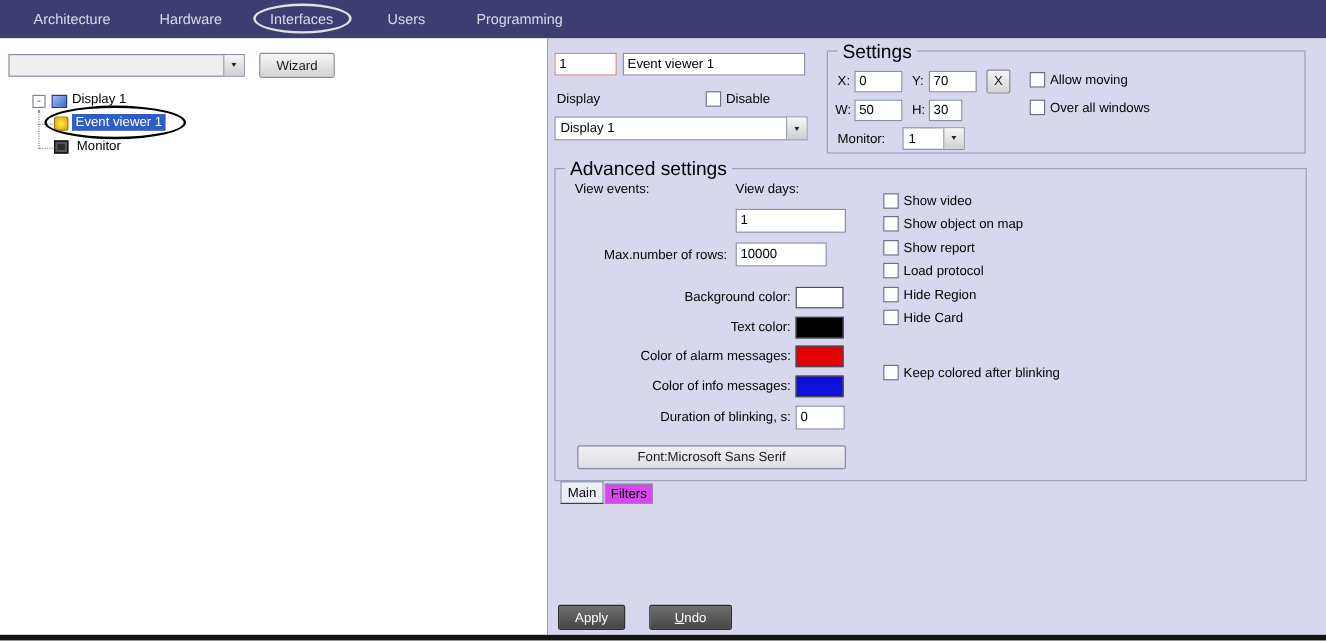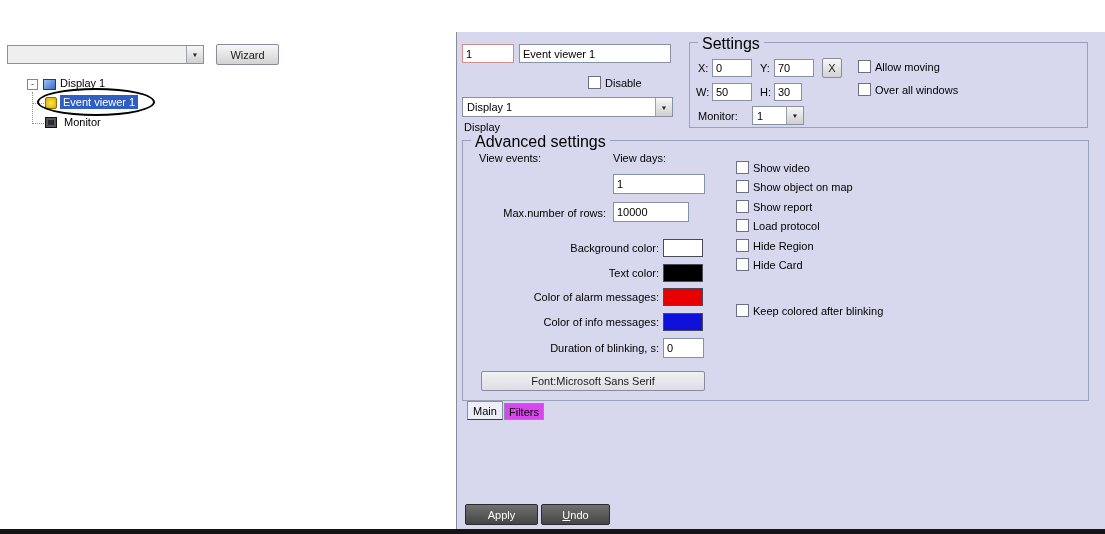--- a/index.html
+++ b/index.html
@@ -41,20 +41,28 @@
   
   .tab{position:absolute;display:flex;align-items:center;justify-content:center;font-size:11px;border:1px solid #8890a4;}
   .tab.active{background:#eeeef8;border-bottom:1px solid #0c4a6e;z-index:2;}
   .tab.inactive{background:#d946ef;}
 </style>
 </head>
 <body>
 
 <div class="screen">
 
+  <div class="topbar">
+    <div class="menu-item" style="left:28px">Architecture</div>
+    <div class="menu-item" style="left:133px">Hardware</div>
+    <div class="menu-item" style="left:225px">Interfaces</div>
+    <div class="menu-item" style="left:323px">Users</div>
+    <div class="menu-item" style="left:397px">Programming</div>
+    <div class="ellipse" style="left:211px;top:3px;width:82px;height:25px;border:2px solid #e2e2e2;"></div>
+  </div>
 
   <div class="left-panel">
     <div class="combo" style="left:7px;top:13px;width:197px;height:19px;background:#efefef;">
       <div class="txt"></div>
       <div class="arrow"></div>
     </div>
     <div class="btn-gray" style="left:216px;top:12px;width:63px;height:21px;">
       <span>Wizard</span>
     </div>
 
@@ -73,21 +81,21 @@
     <div class="tree-label" style="left:61px;top:83px;">Monitor</div>
 
     <div class="ellipse" style="left:37px;top:56px;width:118px;height:28px;border:2px solid #000;"></div>
   </div>
 
   <div class="right-panel">
 
     <input class="inp" style="left: 5px; top: 12px; width: 52px; height: 19px; border-color: rgb(207, 141, 141);" value="1">
     <input class="inp" style="left: 62px; top: 12px; width: 152px; height: 19px;" value="Event viewer 1">
 
-    <div class="lbl" style="left:7px;top:45px;margin-top:44px;">Display</div>
+    <div class="lbl" style="left:7px;top:45px;">Display</div>
     <div class="cb" style="left:131px;top:44px;"></div>
     <div class="lbl" style="left:148px;top:45px;">Disable</div>
 
     <div class="combo" style="left:5px;top:65px;width:211px;height:20px;">
       <div class="txt">Display 1</div>
       <div class="arrow"></div>
     </div>
 
     <div class="groupbox" style="left:232px;top:10px;width:399px;height:86px;">
       <div class="gb-title">Settings</div>
@@ -158,21 +166,21 @@
       <div class="cb" style="left:273px;top:117px;"></div>
       <div class="lbl" style="left:290px;top:118px;">Hide Card</div>
 
       <div class="cb" style="left:273px;top:163px;"></div>
       <div class="lbl" style="left:290px;top:164px;">Keep colored after blinking</div>
     </div>
 
     <div class="tab active" style="left:10px;top:369px;width:36px;height:19px;">Main</div>
     <div class="tab inactive" style="left:47px;top:371px;width:40px;height:17px;">Filters</div>
 
-    <div class="btn-dark" style="left:8px;top:472px;width:73px;height:21px;">
+    <div class="btn-dark" style="left:8px;top:472px;width:56px;height:21px;">
       <span>Apply</span>
     </div>
     <div class="btn-dark" style="left:84px;top:472px;width:69px;height:21px;">
       <span class="undo-label">Undo</span>
     </div>
   </div>
 
   <div class="bottom-strip"></div>
 </div>
 

